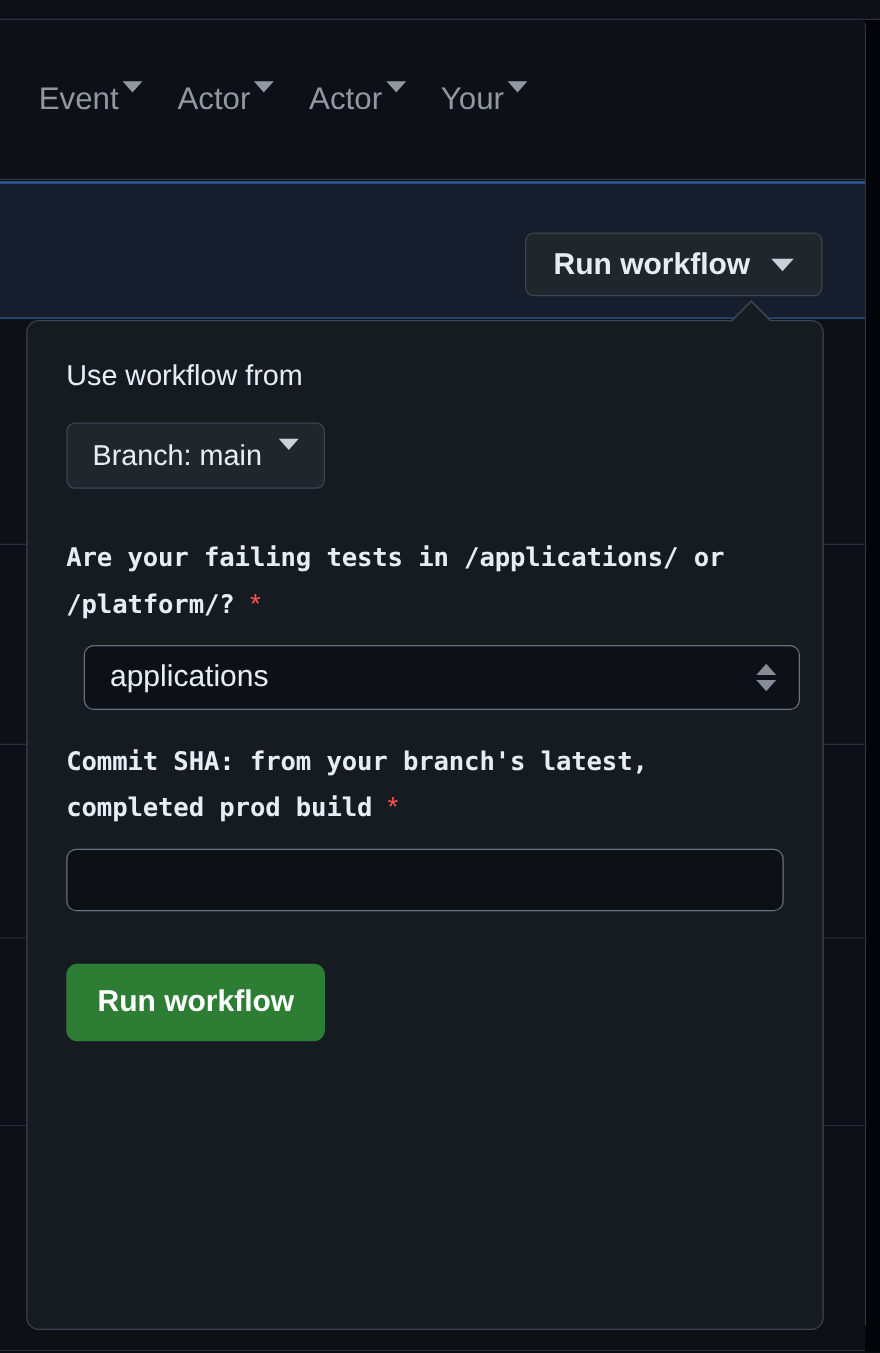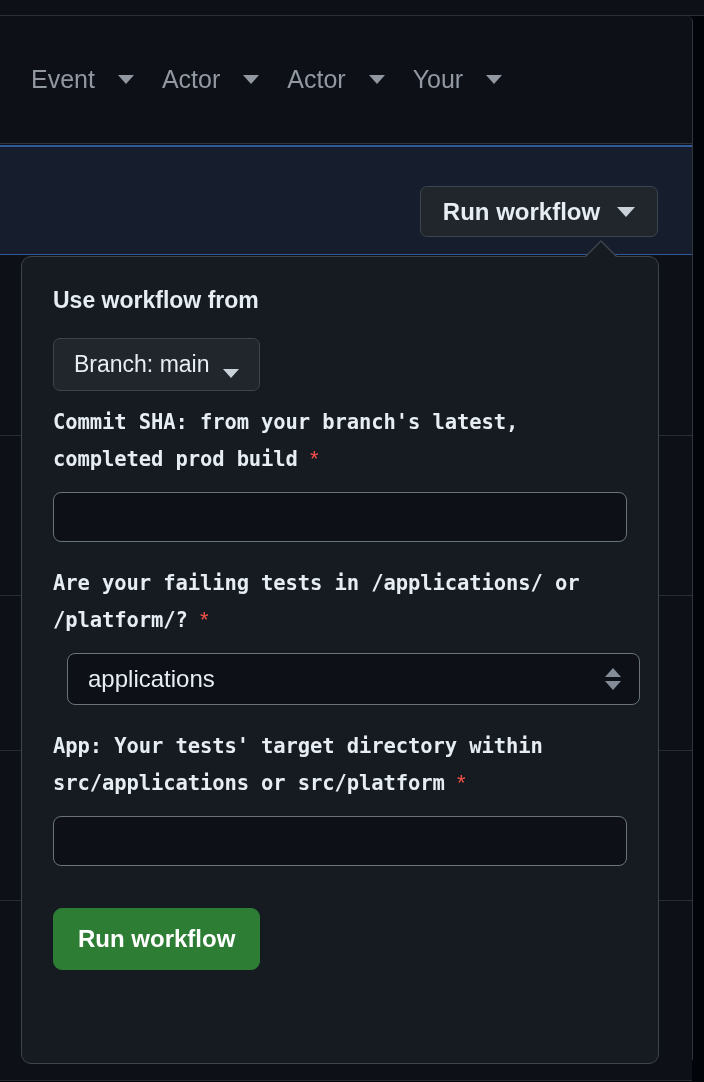--- a/index.html
+++ b/index.html
@@ -52,22 +52,21 @@
     height: 128px;
     display: flex;
     align-items: center;
     padding-left: 42px;
     gap: 28px;
     border-bottom: 1px solid #30363d;
   }
 
   .filter-item {
     display: flex;
-    align-items: center;
-    gap: 23px;
+    gap: 3px;
     cursor: pointer;
   }
 
   .filter-label {
     font-size: 25px;
     color: #9198a1;
     white-space: nowrap;
   }
 
   .caret-down {
@@ -165,36 +164,36 @@
     top: -15px;
     border-bottom: 17px solid #161b22;
   }
 
   .popover-body {
     padding: 30px 31px 0 31px;
   }
 
   .section-title {
     font-size: 23px;
-    font-weight: bold;
+    font-weight: normal;
     color: #e6edf3;
     margin-bottom: 24px;
   }
 
   
   .branch-select {
     display: inline-flex;
-    align-items: flex-end;
+    align-items: flex-start;
     gap: 13px;
     background: #21262d;
     border: 1px solid #3d444d;
     border-radius: 7px;
     padding: 12px 20px;
     cursor: pointer;
-    margin-bottom: 14px;
+    margin-bottom: 38px;
   }
   .branch-select-label {
     font-size: 23px;
     color: #e6edf3;
     white-space: nowrap;
   }
   .branch-select .caret-down {
     border-left-width: 8px;
     border-right-width: 8px;
     border-top: 9px solid #c9d1d9;
@@ -340,43 +339,39 @@
     <span class="popover-arrow-outer"></span>
     <span class="popover-arrow-inner"></span>
 
     <div class="popover-body">
 
       <div class="section-title">Use workflow from</div>
 
       <div class="branch-select">
         <span class="branch-select-label">Branch: main</span>
         <span class="caret-down"></span>
-      </div>
-
-      <div class="field">
-        <div class="field-label"><span>Commit SHA: from your branch's latest, completed prod build</span> <span class="required-star">*</span></div>
-        <input class="text-input" type="text" placeholder="" style="">
       </div>
 
       <div class="field">
         <div class="field-label"><span>Are your failing tests in /applications/ or /platform/?</span> <span class="required-star">*</span></div>
         <div class="select-wrap">
           <div class="select-box">
             <span>applications</span>
           </div>
           <span class="stepper-icon">
             <span class="stepper-up"></span>
             <span class="stepper-down"></span>
           </span>
         </div>
       </div>
 
       <div class="field">
-        <div class="field-label"><span>App: Your tests' target directory within src/applications or src/platform</span> <span class="required-star">*</span></div>
+        <div class="field-label"><span>Commit SHA: from your branch's latest, completed prod build</span> <span class="required-star">*</span></div>
         <input class="text-input" type="text" placeholder="" style="">
       </div>
+
 
       <button class="submit-button">Run workflow</button>
 
     </div>
   </div>
 
 </div>
 
 </body></html>

